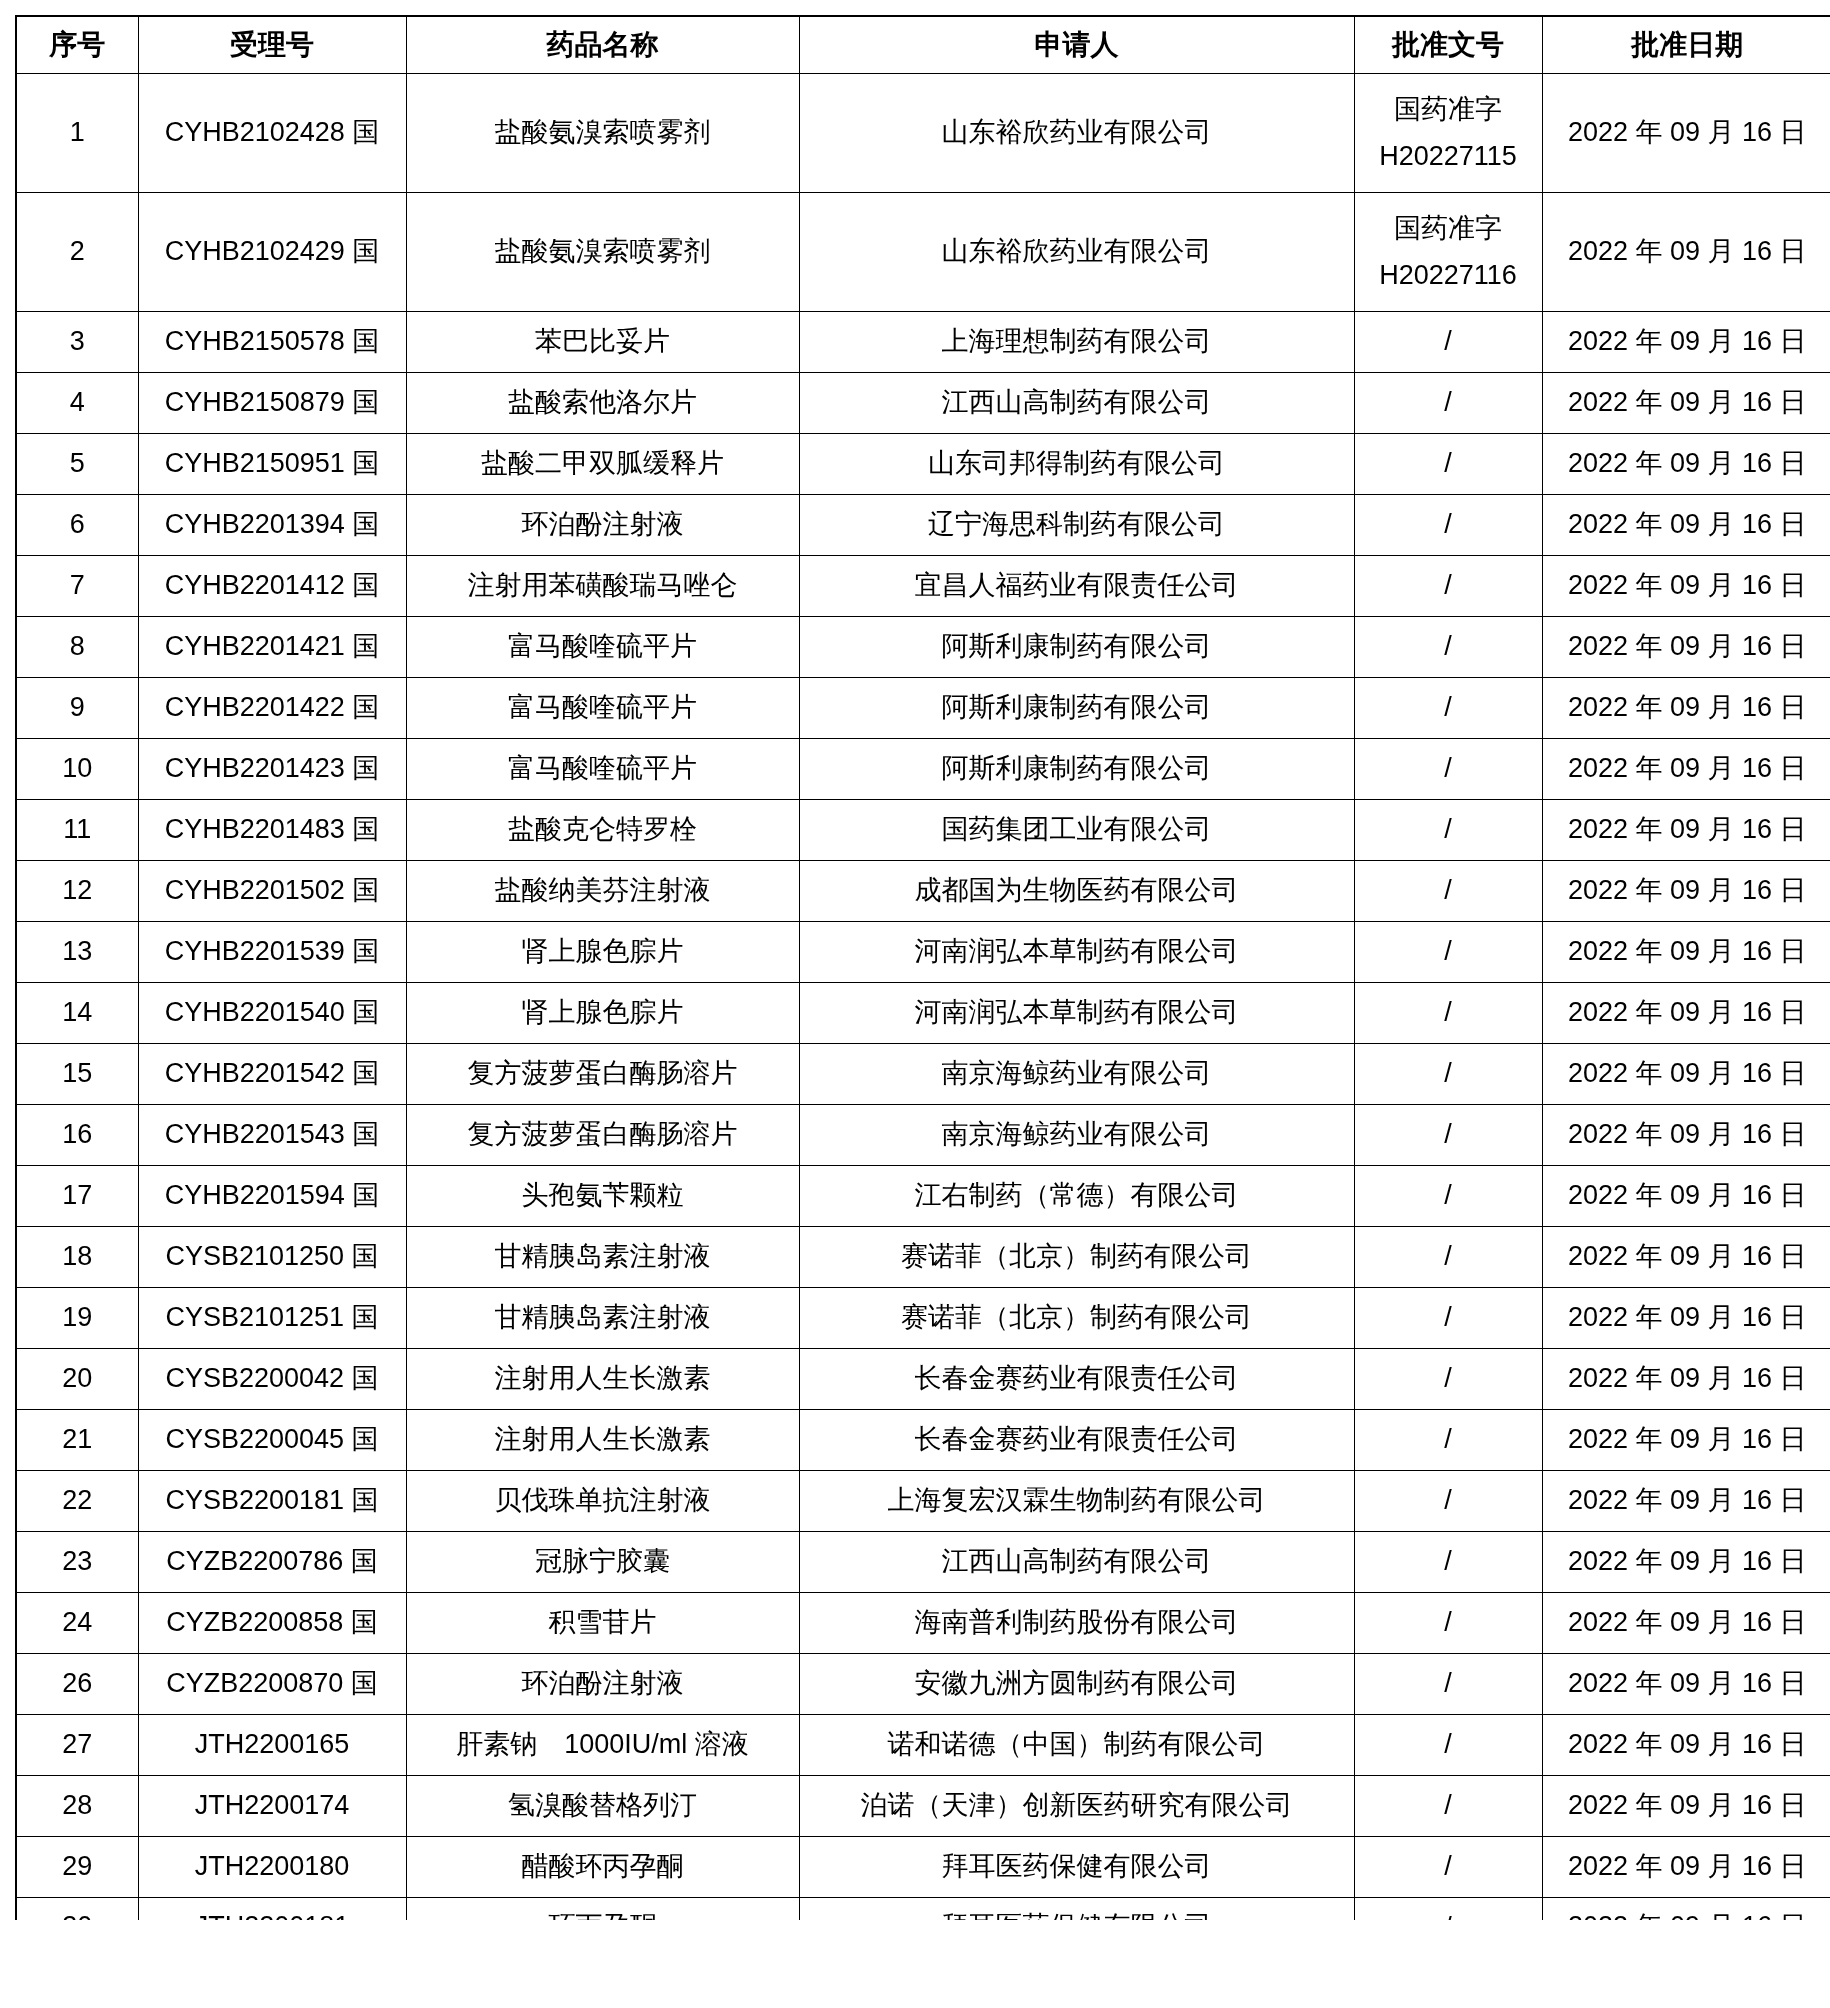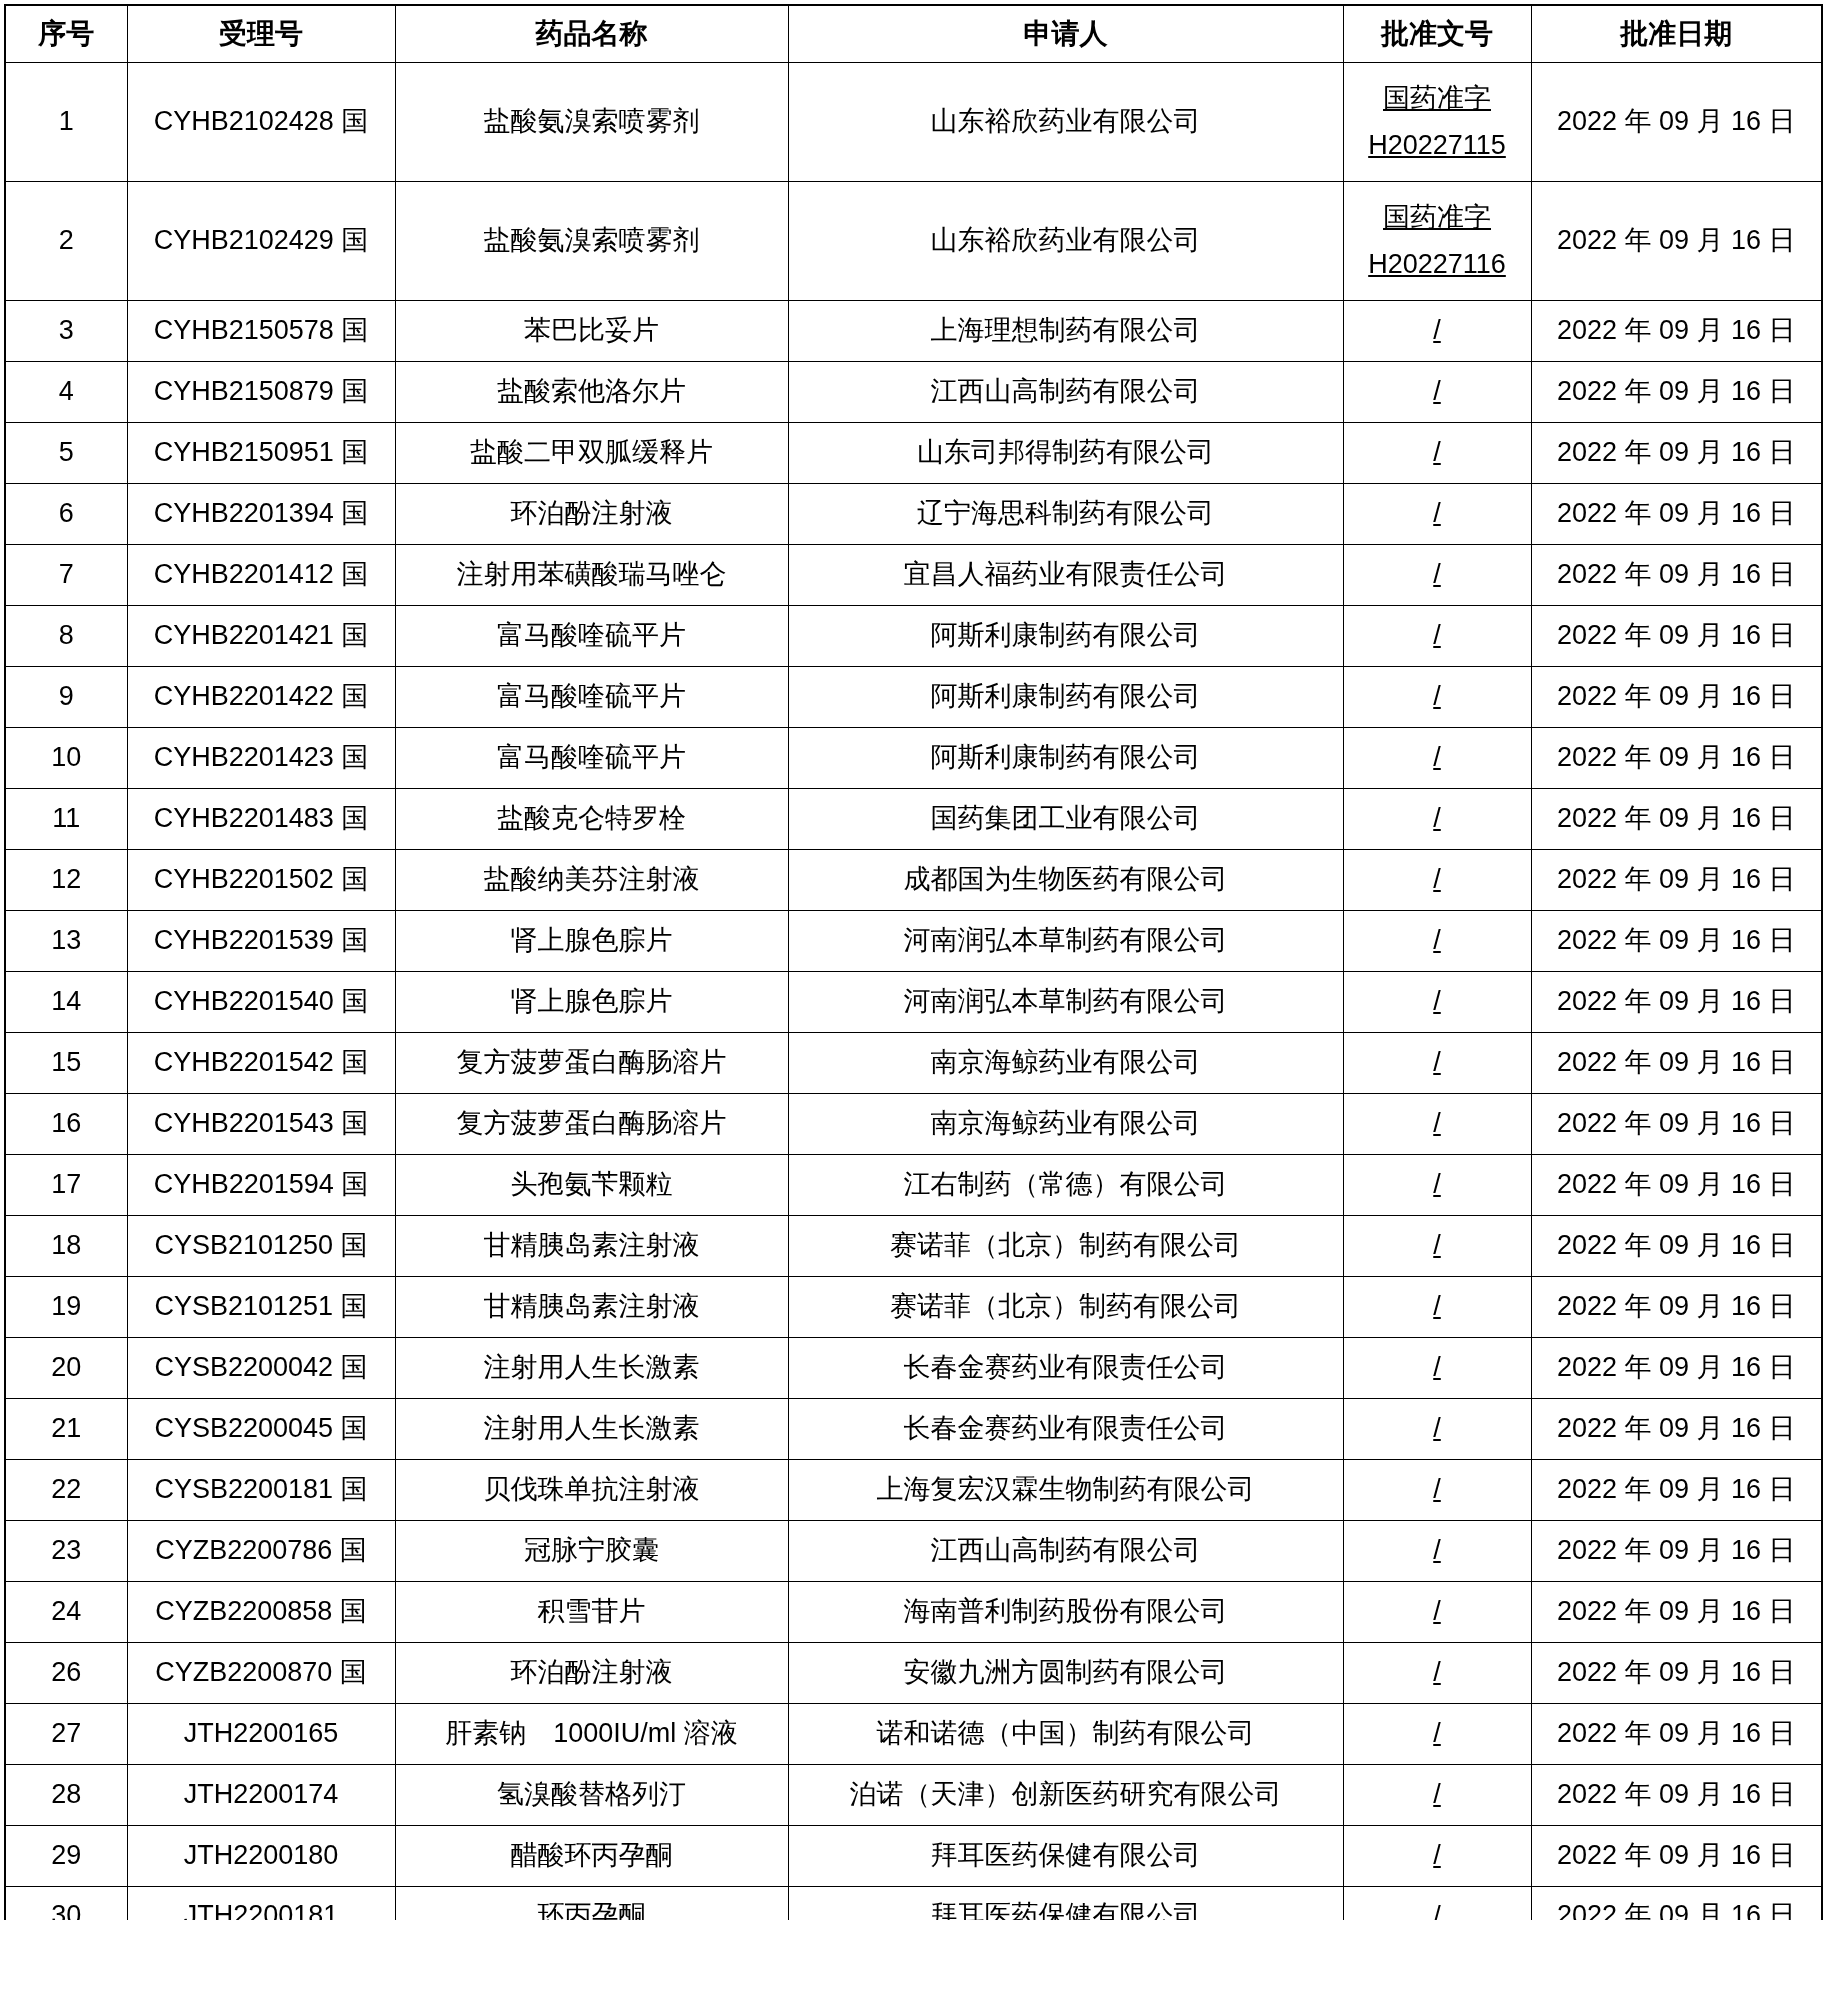--- a/index.html
+++ b/index.html
@@ -10,21 +10,21 @@
   }
   body {
     font-family: "Liberation Sans", "DejaVu Sans", sans-serif;
     color: #000000;
   }
   .page {
     width: 1831px;
     height: 1920px;
     background: #ffffff;
     box-sizing: border-box;
-    padding: 4px;
+    padding: 15px;
   }
   table.approval-table {
     border-collapse: collapse;
     table-layout: fixed;
     width: 1816px;
     border: 2.7px solid #000000;
   }
   col.c-no       { width: 122px; }
   col.c-accept   { width: 268px; }
   col.c-drug     { width: 393px; }
@@ -43,21 +43,21 @@
     line-height: 1.25;
   }
   thead tr { height: 57px; }
   th {
     font-weight: bold;
     font-size: 28px;
   }
   tr.row-normal { height: 61px; }
   tr.row-tall   { height: 119px; }
 
-  td .line { line-height: 1.2; text-decoration: underline; }
+  td .line { line-height: 1.2; }
   td .line + .line { margin-top: 14px; }
 </style>
 </head>
 <body>
 
 <div class="page">
   <table class="approval-table">
     <colgroup>
       <col class="c-no">
       <col class="c-accept">

